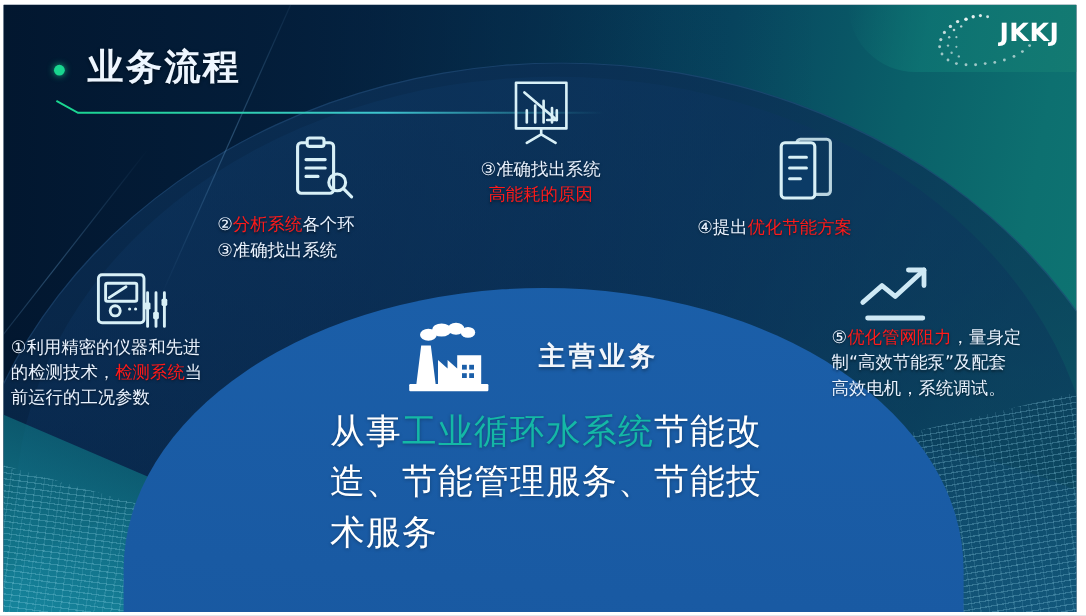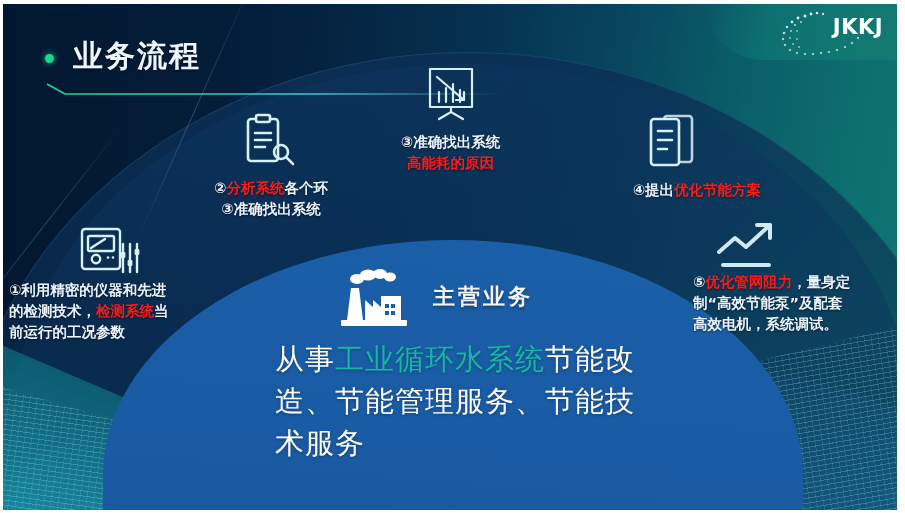--- a/index.html
+++ b/index.html
@@ -167,37 +167,37 @@
     letter-spacing:2px; white-space:nowrap;
     text-shadow:0 1px 3px rgba(0,0,0,.45);
   }
   .title-rule{ position:absolute; left:0; top:46px; width:460px; height:14px; }
 
   
   .item{ position:absolute; }
   .item .ico{ display:block; }
   .item .txt{
     color:#eaf3ff; font-size:14.5px; line-height:1.45;
-    font-weight:700; text-shadow:0 1px 2px rgba(0,0,0,.5);
+    font-weight:400; text-shadow:0 1px 2px rgba(0,0,0,.5);
     white-space:pre-line;
   }
   .hl{ color:#ff1a1a; }
 
   #item1{ left:6px;  top:222px; width:215px; text-align:left; }
   #item1 .ico{ margin-left:70px; }
-  #item2{ left:178px; top:108px; width:180px; text-align:center; }
+  #item2{ left:178px; top:108px; width:180px; }
   #item3{ left:350px; top:62px;  width:195px; text-align:center; }
-  #item4{ left:578px; top:108px; width:180px; text-align:right; }
+  #item4{ left:578px; top:108px; width:180px; text-align:left; }
   #item5{ left:690px; top:218px; width:210px; text-align:left; }
   #item5 .ico{ margin-left:22px; }
 
   
   .biz-head{
     position:absolute; left:330px; top:262px;
-    display:flex; align-items:center; gap:16px;
+    display:flex; align-items:center; gap:32px;
   }
   .biz-head .label{
     color:#f2f6fb; font-size:22px; font-weight:700; letter-spacing:3px;
     text-shadow:0 2px 3px rgba(0,0,0,.35);
   }
   .biz-body{
     position:absolute; left:272px; top:334px; width:410px;
     color:#ffffff; font-size:29px; line-height:1.45;
     font-weight:500; letter-spacing:1px;
     text-shadow:0 1px 3px rgba(0,0,0,.3);

